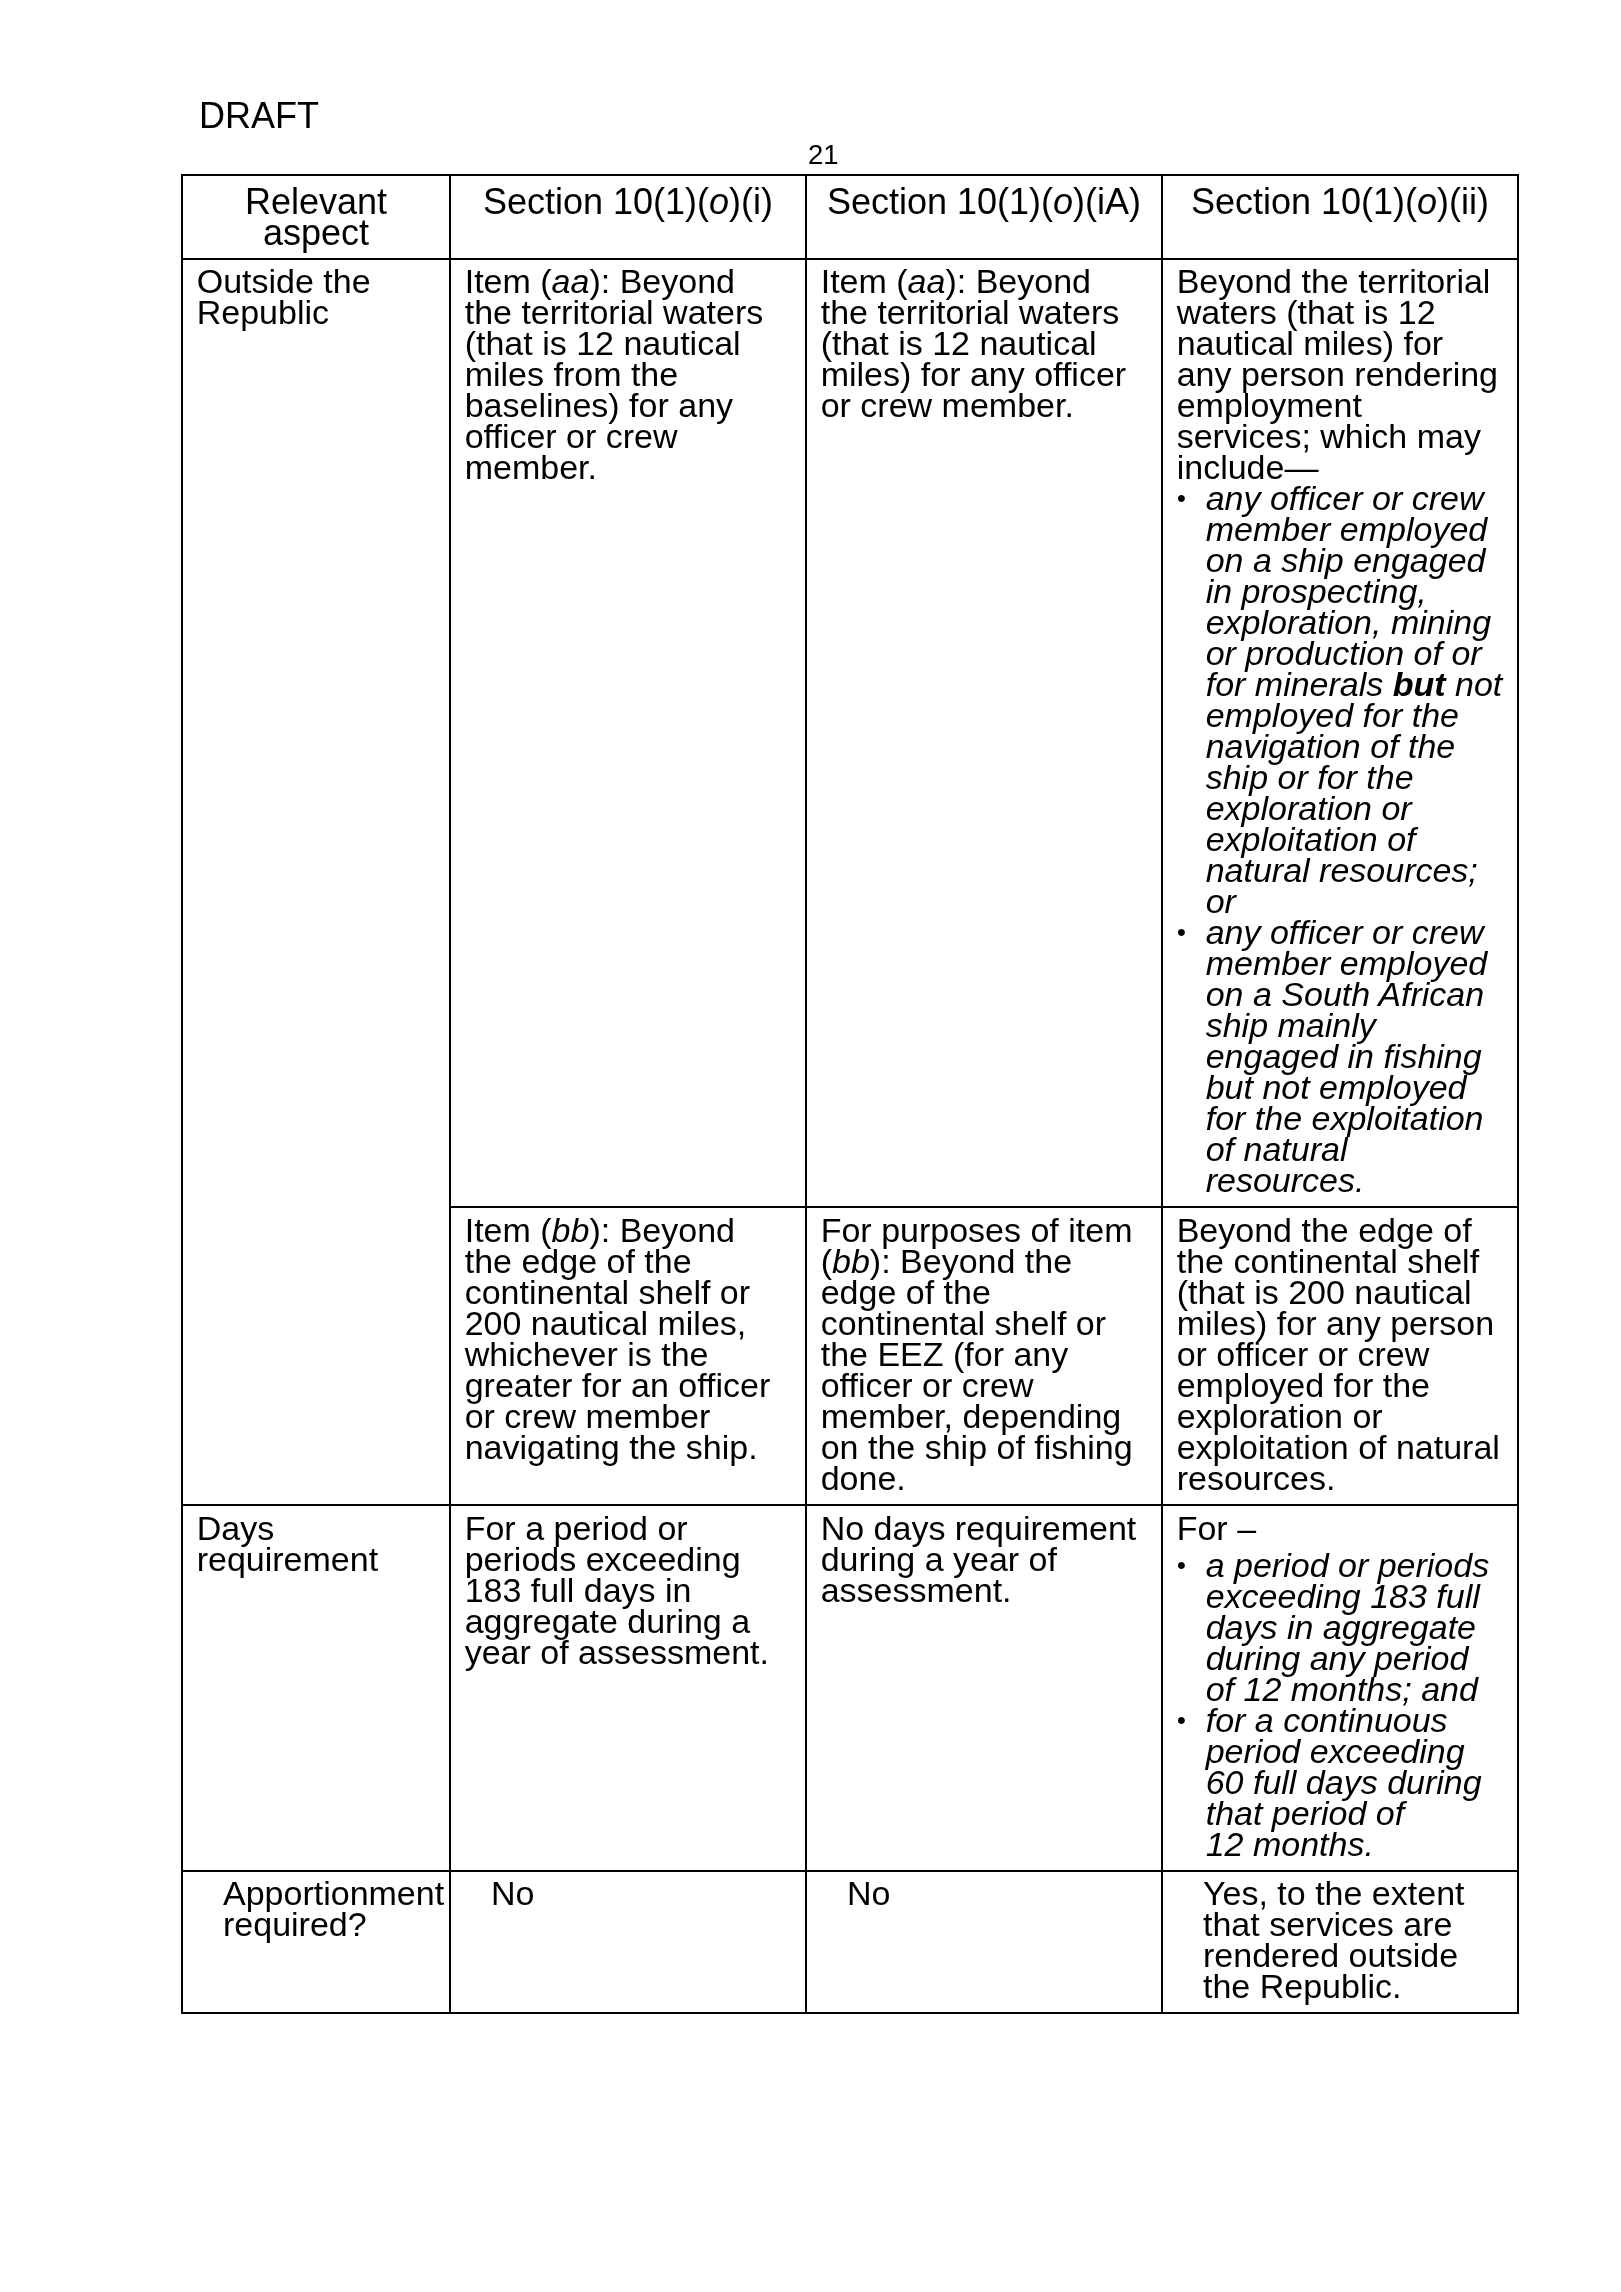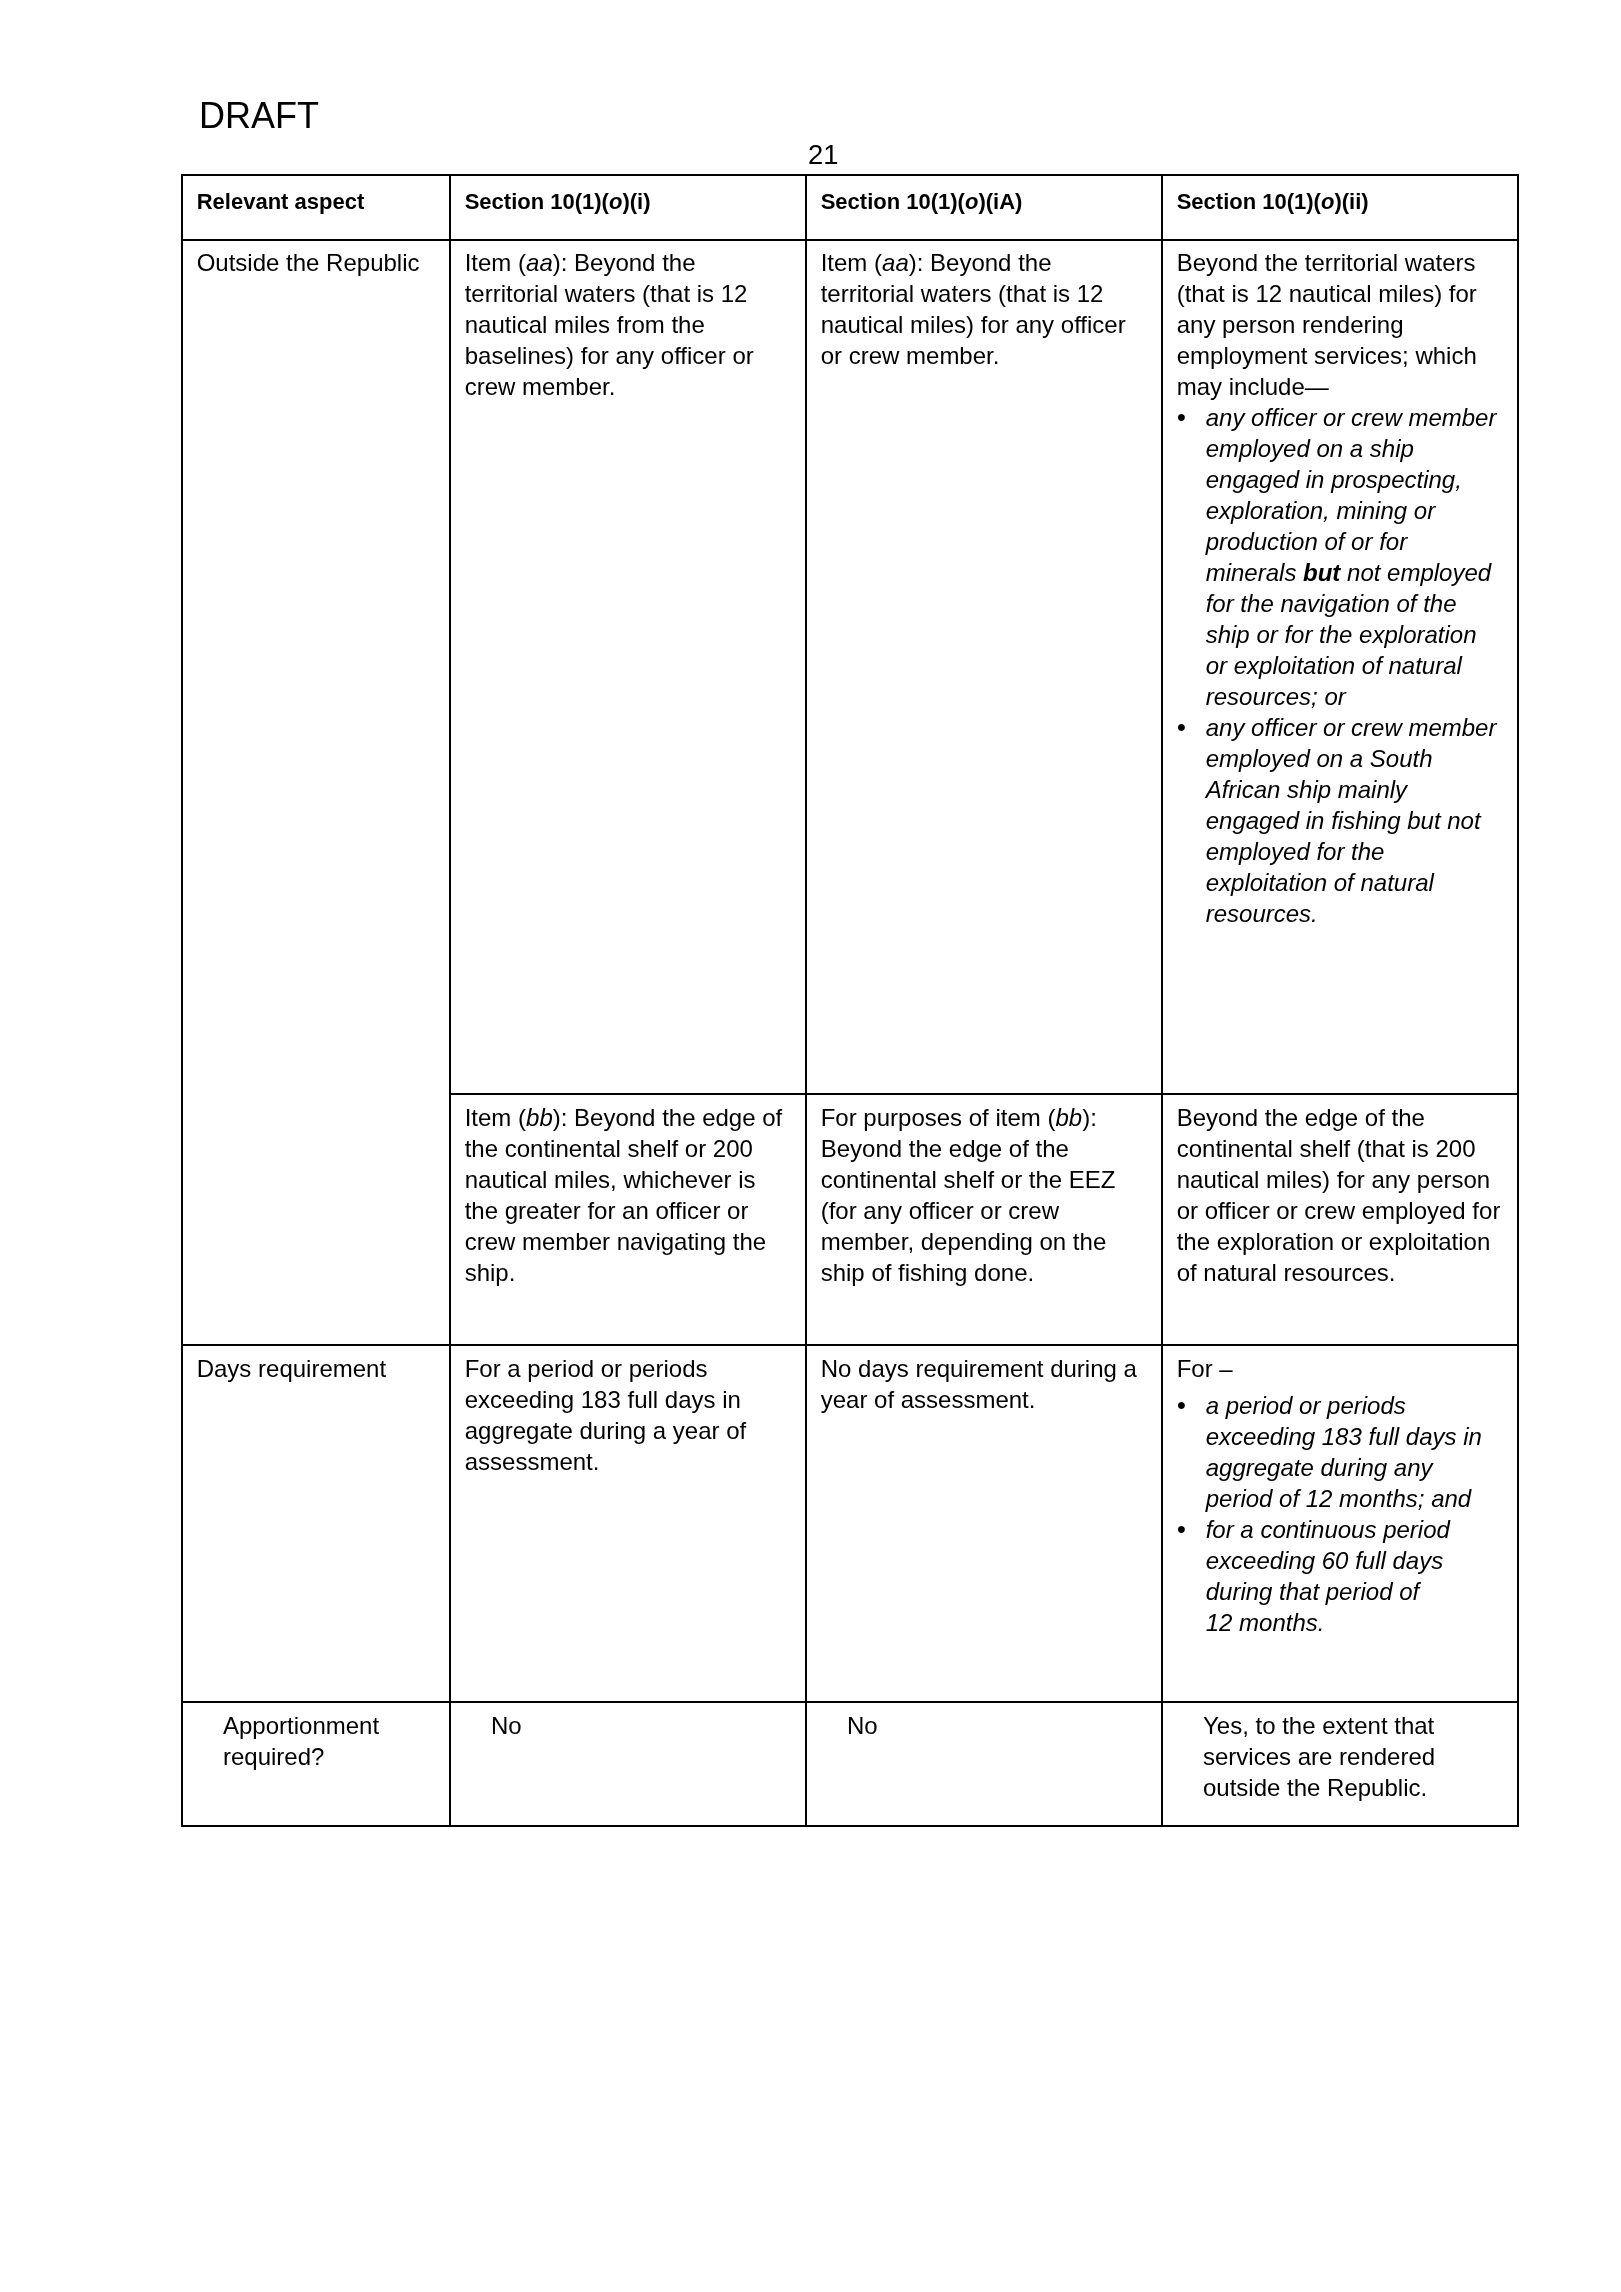--- a/index.html
+++ b/index.html
@@ -8,23 +8,23 @@
   .hdr-left { position: absolute; left: 199px; top: 95px; font-size: 36px; }
   .hdr-page { position: absolute; left: 808px; top: 95px; font-size: 27.4px; margin-top: 44px; }
   table.main { position: absolute; left: 181px; top: 174px; width: 1335px;
                border-collapse: collapse; table-layout: fixed; }
   table.main col.c1 { width: 268px; }
   table.main col.c2 { width: 356px; }
   table.main col.c3 { width: 356px; }
   table.main col.c4 { width: 356px; }
   table.main td, table.main th {
     border: 2px solid #000; vertical-align: top; text-align: left;
-    padding: 6.9px 13.7px 9.8px 13.7px; font-size: 24px; line-height: 31px; font-weight: normal;
+    padding: 6.9px 13.7px 9.8px 13.7px; font-size: 34px; line-height: 31px; font-weight: normal;
   }
-  table.main th { font-weight: bold; font-size: 22px; padding-top: 9.8px; height: 43px; }
+  table.main th { font-weight: normal; font-size: 36px; padding-top: 9.8px; height: 43px; text-align: center; }
   table.main tr.head th { border-top: 2.9px solid #000; border-bottom: 2.9px solid #000; }
   .aspect { font-weight: bold; }
   tr.r-aa td { height: 836px; }
   tr.r-bb td { height: 232px; }
   tr.r-days td { height: 338px; }
   tr.r-days td { border-bottom: 2.9px solid #000; }
   tr.r-app td { height: 106px; padding-left: 40px; }
   ul.bl { margin: 0; padding: 0; list-style: none; font-style: italic; }
   ul.bl li { position: relative; padding-left: 29px; }
   ul.bl li::before { content: "\2022"; position: absolute; left: 0; top: 0; font-size: 25.5px; }

